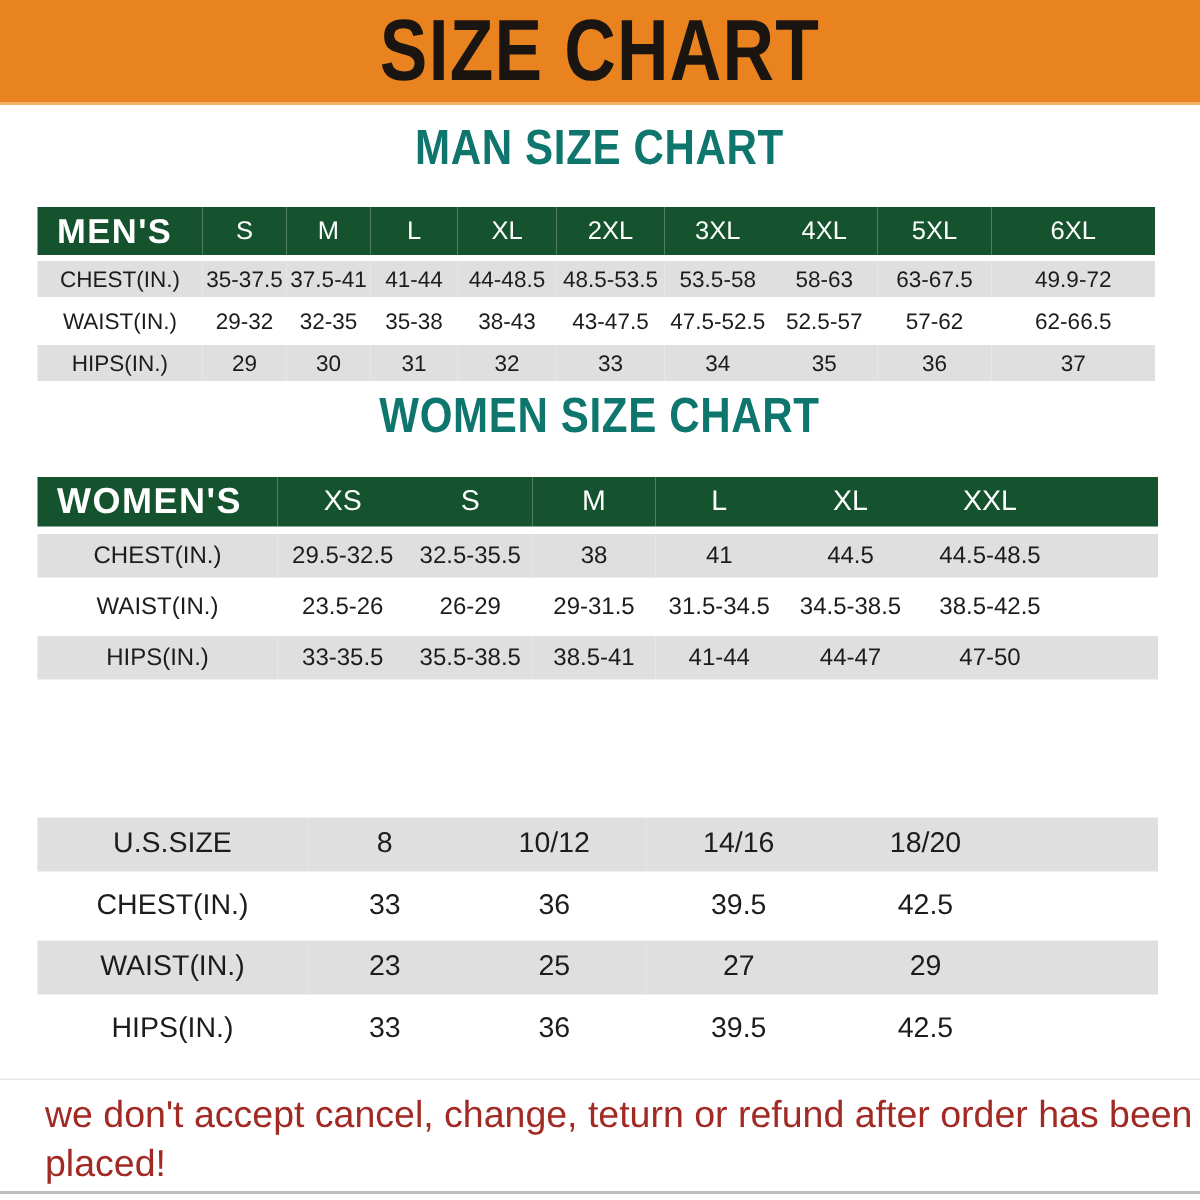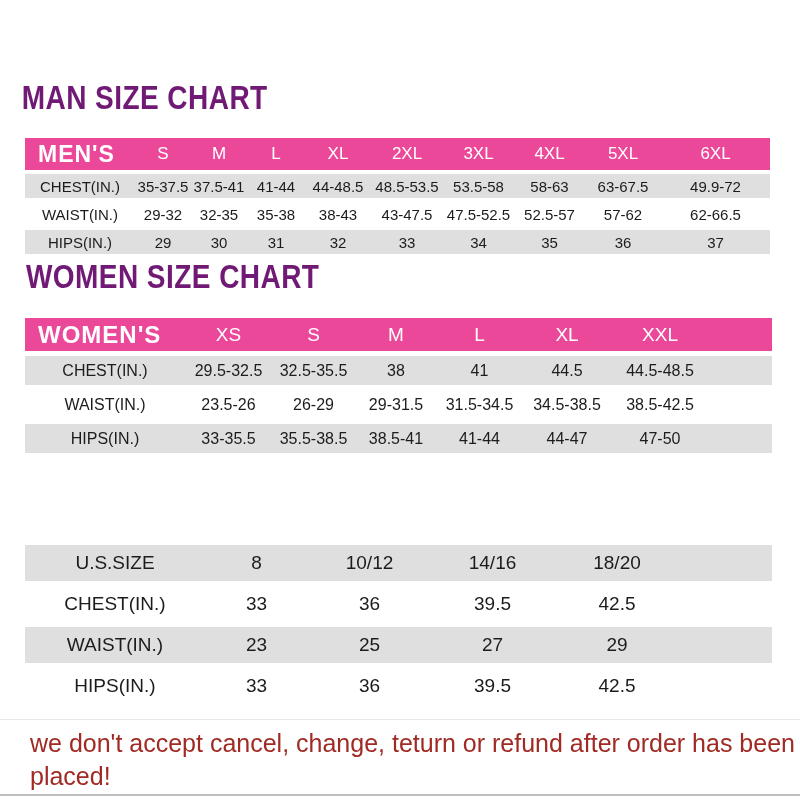--- a/index.html
+++ b/index.html
@@ -20,41 +20,41 @@
   }
   .banner-text {
     display: inline-block;
     font-size: 58px; font-weight: 900; color: #1a1511;
     transform: scaleX(0.82); letter-spacing: 1px;
     line-height: 1;
   }
 
   
   .sec-heading {
-    position: absolute; left: 0; width: 800px; 
-    color: #701a75;
+    position: absolute; left: 0; width: 800px; text-align: center;
+    color: #0f766e;
   }
   .sec-heading span {
     display: inline-block; font-size: 33px; font-weight: 900;
     transform: scaleX(0.85); letter-spacing: 0.5px; line-height: 1.1;
   }
   .h-man   { top: 80px; }
   .h-women { top: 259px; }
   .h-youth { top: 487px; }
 
   
   .tbl {
     position: absolute; left: 25px;
     border-collapse: separate; table-layout: fixed;
   }
   .tbl td {
     text-align: center; color: #1c1c1c; padding: 0;
     overflow: hidden; white-space: nowrap; vertical-align: middle;
   }
-  .hdr td { background: #ec4899; color: #ffffff; }
+  .hdr td { background: #14532d; color: #ffffff; }
   .gray td { background: #DFDFDF; }
   .white td { background: #ffffff; }
   .hlabel { text-align: left !important; padding-left: 13px !important; font-weight: 800; letter-spacing: 1px; }
 
   .men   { top: 134px; width: 745px; border-spacing: 0 4px; }
   .men td { height: 24px; font-size: 15px; }
   .men .hdr td { height: 32px; font-size: 17px; }
   .men .hdr .hlabel { font-size: 23px; }
 
   .women { top: 313px; width: 747px; border-spacing: 0 5px; }
@@ -73,20 +73,23 @@
     position: absolute; top: 727px; left: 30px; width: 765px;
     color: #A12A24; font-size: 25px; line-height: 33px; font-weight: 400;
   }
   .bottom-line { position: absolute; top: 794px; left: 0; width: 800px; height: 2px; background: #bdbdbd; }
 </style>
 </head>
 <body>
 
 <div class="page">
 
+  <div class="banner">
+    <span class="banner-text">SIZE CHART</span>
+  </div>
 
   <div class="sec-heading h-man">
     <span>MAN SIZE CHART</span>
   </div>
 
   <table class="tbl men">
     <colgroup>
       <col style="width:110px">
         <col style="width:56px">
         <col style="width:56px">

